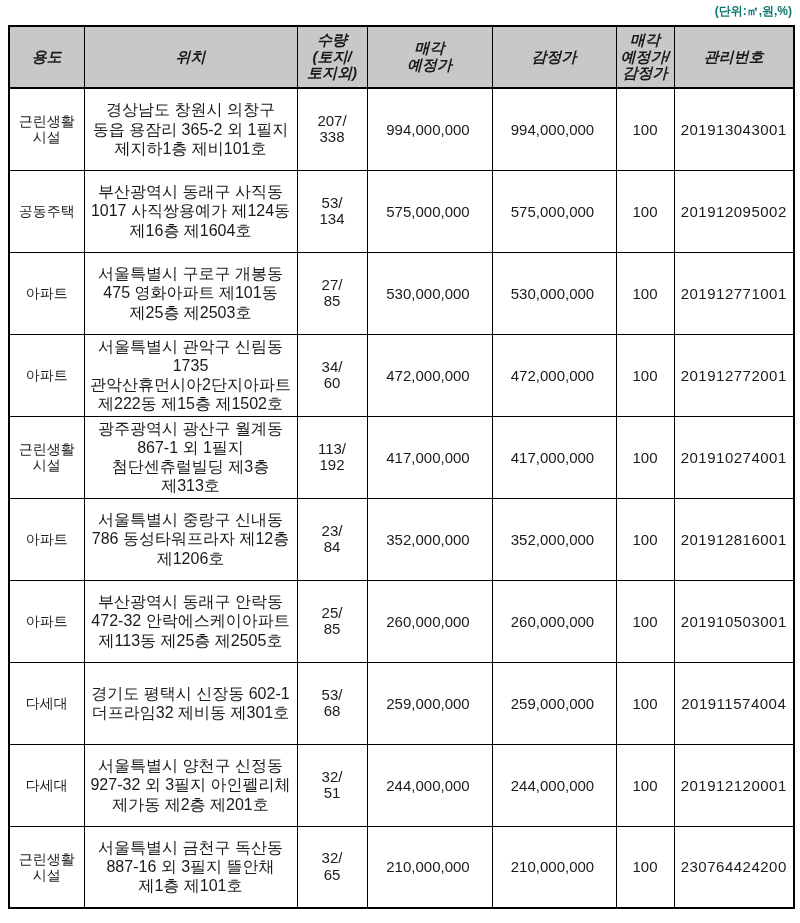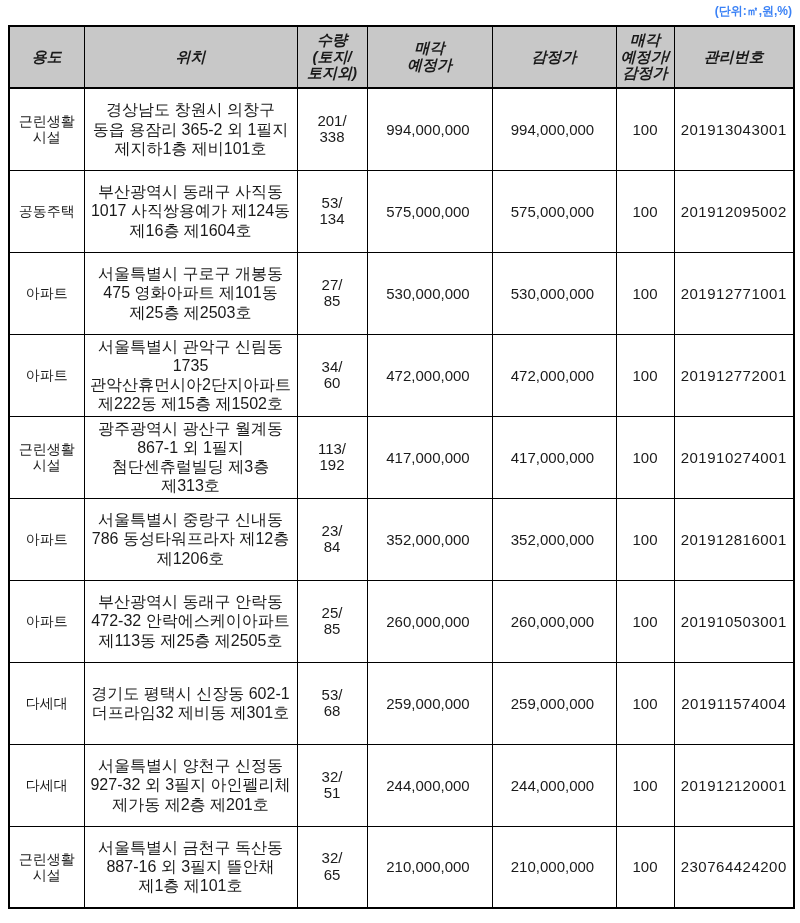--- a/index.html
+++ b/index.html
@@ -3,21 +3,21 @@
 <meta charset="utf-8">
 <style>
   html,body{margin:0;padding:0;}
   body{
     width:800px;height:923px;background:#ffffff;color:#111;
     font-family:"Liberation Sans","DejaVu Sans",sans-serif;
     position:relative;overflow:hidden;
   }
   .unit-note{
     position:absolute;top:3px;right:8px;
-    font-size:12px;font-weight:700;color:#3b82f6;
+    font-size:12px;font-weight:700;color:#0f766e;
   }
   table.auction{
     position:absolute;left:8px;top:25px;width:785px;
     border-collapse:collapse;table-layout:fixed;
     border:2.5px solid #000;
   }
   th,td{
     border:1.5px solid #000;
     white-space:pre-line;
     vertical-align:middle;
@@ -73,21 +73,21 @@
       <th>관리번호</th>
     </tr>
   </thead>
   <tbody>
     <tr>
       <td class="usage">근린생활
 시설</td>
       <td class="loc">경상남도 창원시  의창구
 동읍 용잠리 365-2 외 1필지
 제지하1층 제비101호</td>
-      <td class="qty">201/
+      <td class="qty">207/
 338</td>
       <td class="num">994,000,000</td>
       <td class="num">994,000,000</td>
       <td class="ratio">100</td>
       <td class="mgmt">201913043001</td>
     </tr>
     <tr>
       <td class="usage">공동주택</td>
       <td class="loc">부산광역시 동래구 사직동
 1017 사직쌍용예가 제124동

